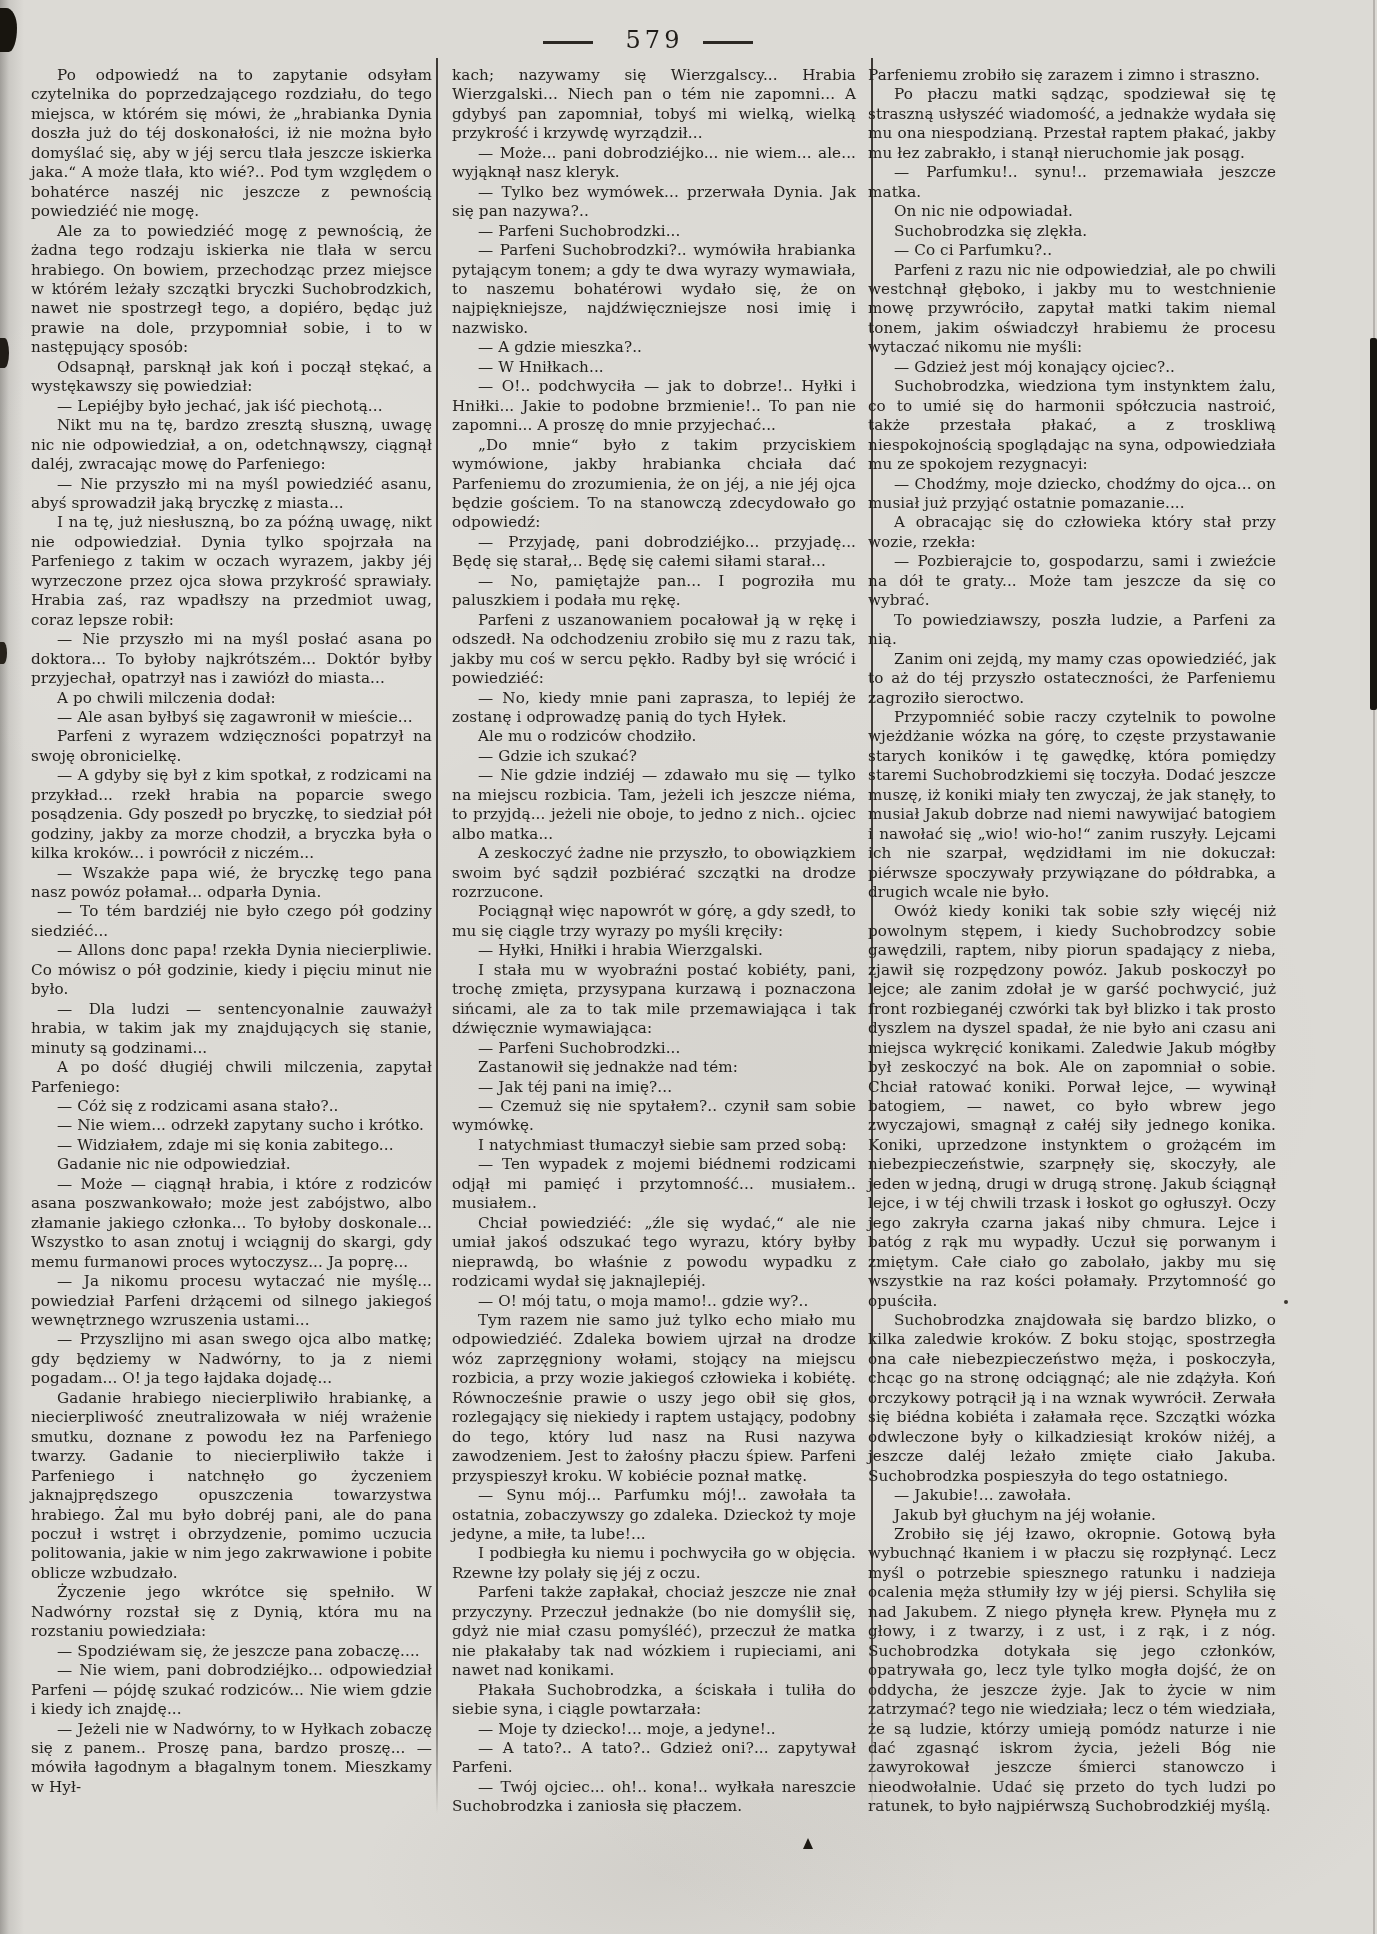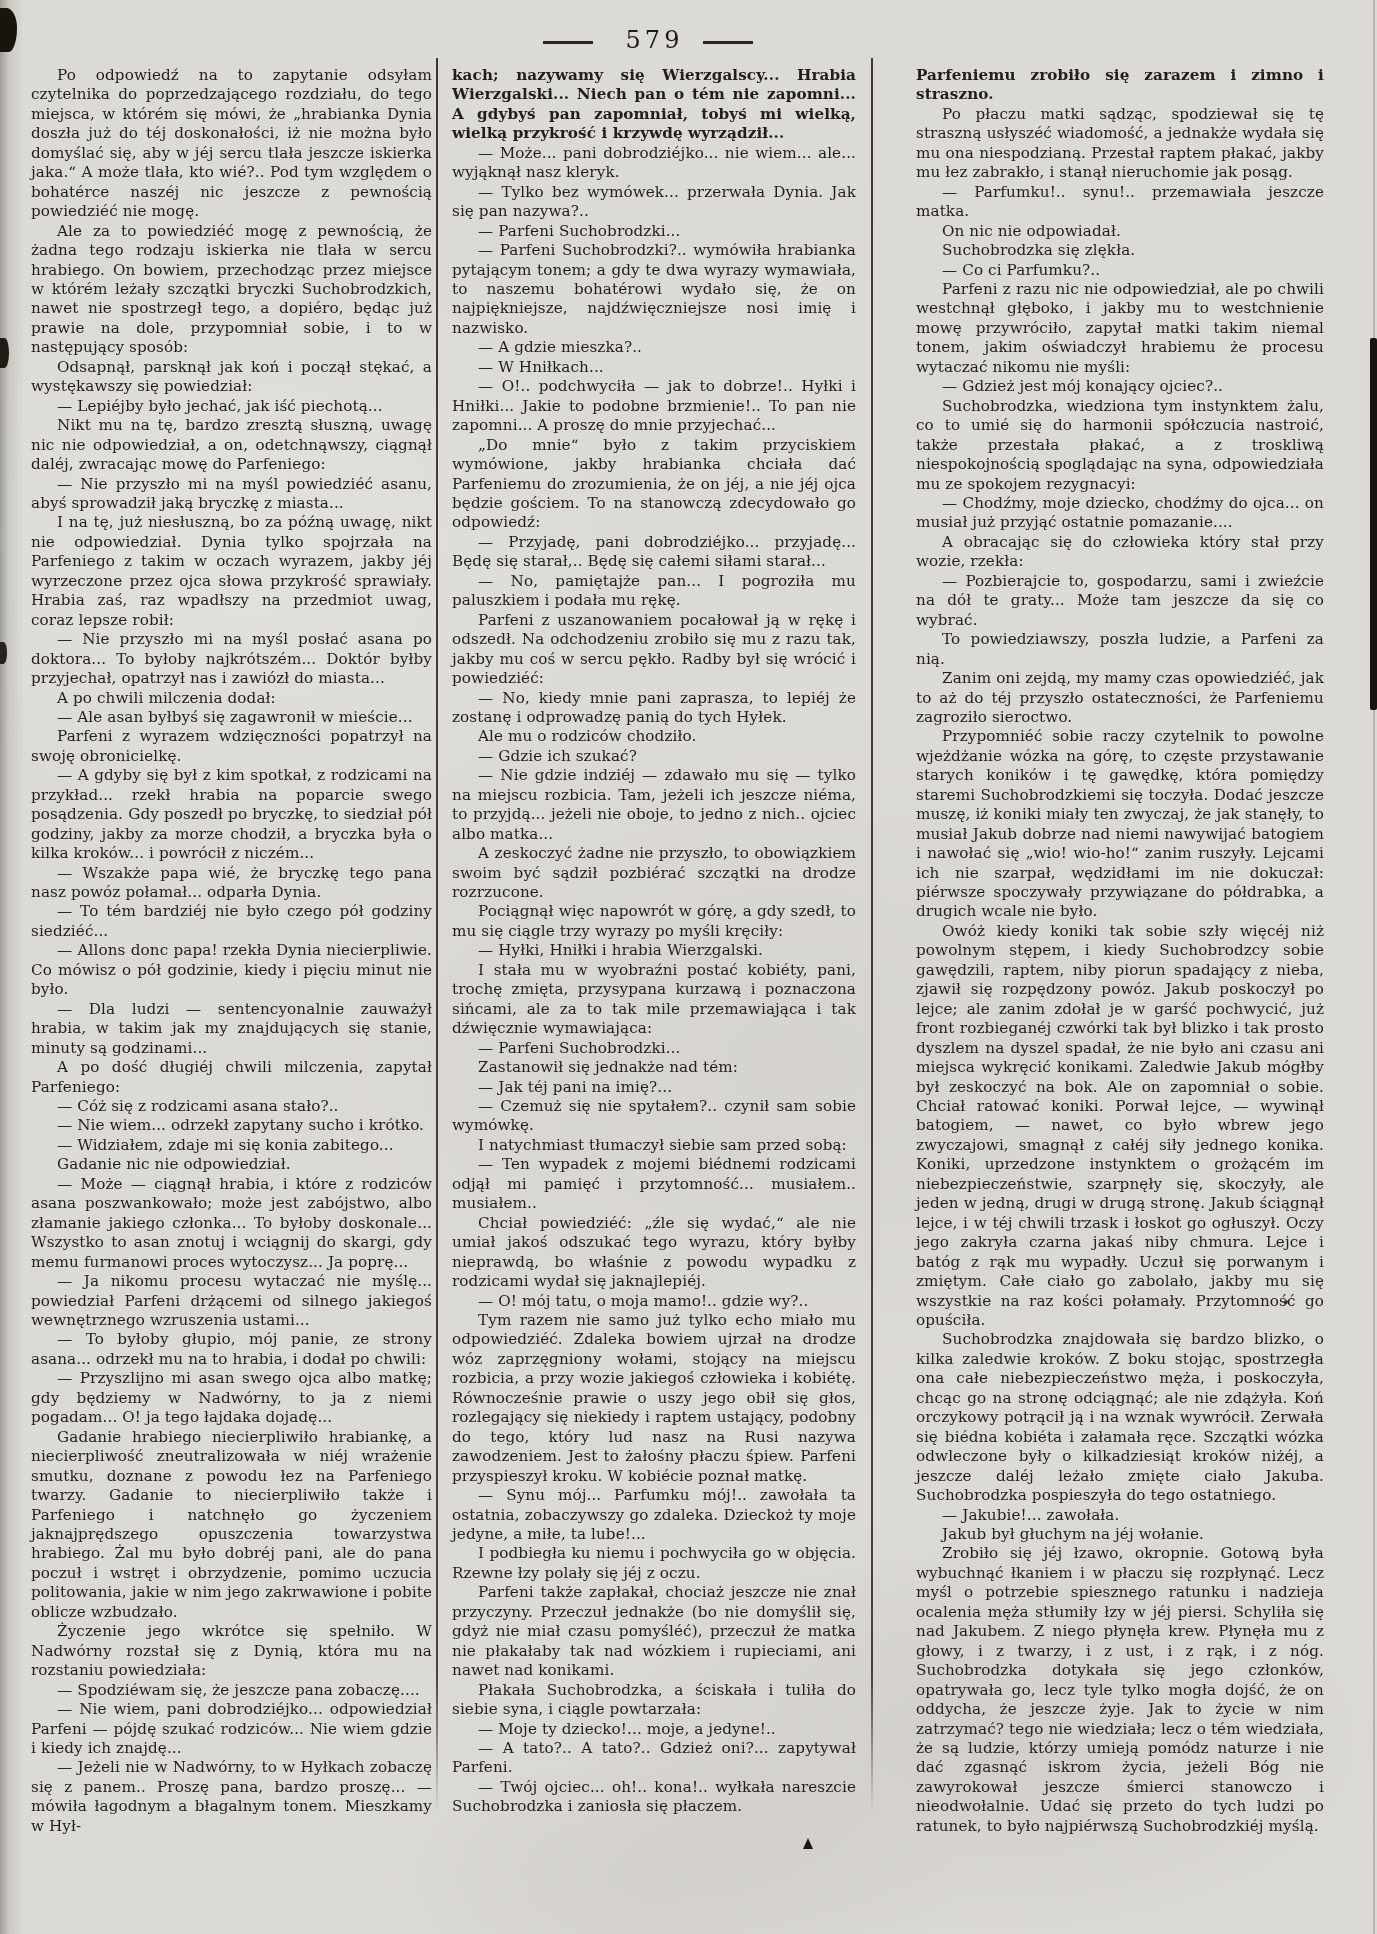--- a/index.html
+++ b/index.html
@@ -72,23 +72,23 @@
   
   .col{
     position:absolute;top:66px;
     font-size:15.2px;line-height:19.45px;
     color:var(--ink);
     text-align:justify;
     letter-spacing:.1px;
   }
   .col1{left:31px;width:401px;}
   .col2{left:452px;width:404px;}
-  .col3{left:916px;width:408px;}
+  .col3{left:868px;width:408px;}
   .para{margin:0;text-indent:26px;}
-  .para.flush{text-indent:0;font-weight:bold;}
+  .para.flush{text-indent:0;}
 </style>
 </head>
 <body>
 
 <div class="page">
   <div class="edge-left"></div>
   <div class="edge-right-faint"></div>
   <div class="edge-right"></div>
   <div class="blob-topleft"></div>
   <div class="blob-left-a"></div>
@@ -122,21 +122,20 @@
       <p class="para">— To tém bardziéj nie było czego pół godziny siedziéć...</p>
       <p class="para">— Allons donc papa! rzekła Dynia niecierpliwie. Co mówisz o pół godzinie, kiedy i pięciu minut nie było.</p>
       <p class="para">— Dla ludzi — sentencyonalnie zauważył hrabia, w takim jak my znajdujących się stanie, minuty są godzinami...</p>
       <p class="para">A po dość długiéj chwili milczenia, zapytał Parfeniego:</p>
       <p class="para">— Cóż się z rodzicami asana stało?..</p>
       <p class="para">— Nie wiem... odrzekł zapytany sucho i krótko.</p>
       <p class="para">— Widziałem, zdaje mi się konia zabitego...</p>
       <p class="para">Gadanie nic nie odpowiedział.</p>
       <p class="para">— Może — ciągnął hrabia, i które z rodziców asana poszwankowało; może jest zabójstwo, albo złamanie jakiego członka... To byłoby doskonale... Wszystko to asan znotuj i wciągnij do skargi, gdy memu furmanowi proces wytoczysz... Ja poprę...</p>
       <p class="para">— Ja nikomu procesu wytaczać nie myślę... powiedział Parfeni drżącemi od silnego jakiegoś wewnętrznego wzruszenia ustami...</p>
-      <p class="para">— To byłoby głupio, mój panie, ze strony asana... odrzekł mu na to hrabia, i dodał po chwili:</p>
       <p class="para">— Przyszlijno mi asan swego ojca albo matkę; gdy będziemy w Nadwórny, to ja z niemi pogadam... O! ja tego łajdaka dojadę...</p>
       <p class="para">Gadanie hrabiego niecierpliwiło hrabiankę, a niecierpliwość zneutralizowała w niéj wrażenie smutku, doznane z powodu łez na Parfeniego twarzy. Gadanie to niecierpliwiło także i Parfeniego i natchnęło go życzeniem jaknajprędszego opuszczenia towarzystwa hrabiego. Żal mu było dobréj pani, ale do pana poczuł i wstręt i obrzydzenie, pomimo uczucia politowania, jakie w nim jego zakrwawione i pobite oblicze wzbudzało.</p>
       <p class="para">Życzenie jego wkrótce się spełniło. W Nadwórny rozstał się z Dynią, która mu na rozstaniu powiedziała:</p>
       <p class="para">— Spodziéwam się, że jeszcze pana zobaczę....</p>
       <p class="para">— Nie wiem, pani dobrodziéjko... odpowiedział Parfeni — pójdę szukać rodziców... Nie wiem gdzie i kiedy ich znajdę...</p>
       <p class="para">— Jeżeli nie w Nadwórny, to w Hyłkach zobaczę się z panem.. Proszę pana, bardzo proszę... — mówiła łagodnym a błagalnym tonem. Mieszkamy w Hył-</p>
     </div>
   <div class="col col2">
       <p class="para flush">kach; nazywamy się Wierzgalscy... Hrabia Wierzgalski... Niech pan o tém nie zapomni... A gdybyś pan zapomniał, tobyś mi wielką, wielką przykrość i krzywdę wyrządził...</p>
       <p class="para">— Może... pani dobrodziéjko... nie wiem... ale... wyjąknął nasz kleryk.</p>

